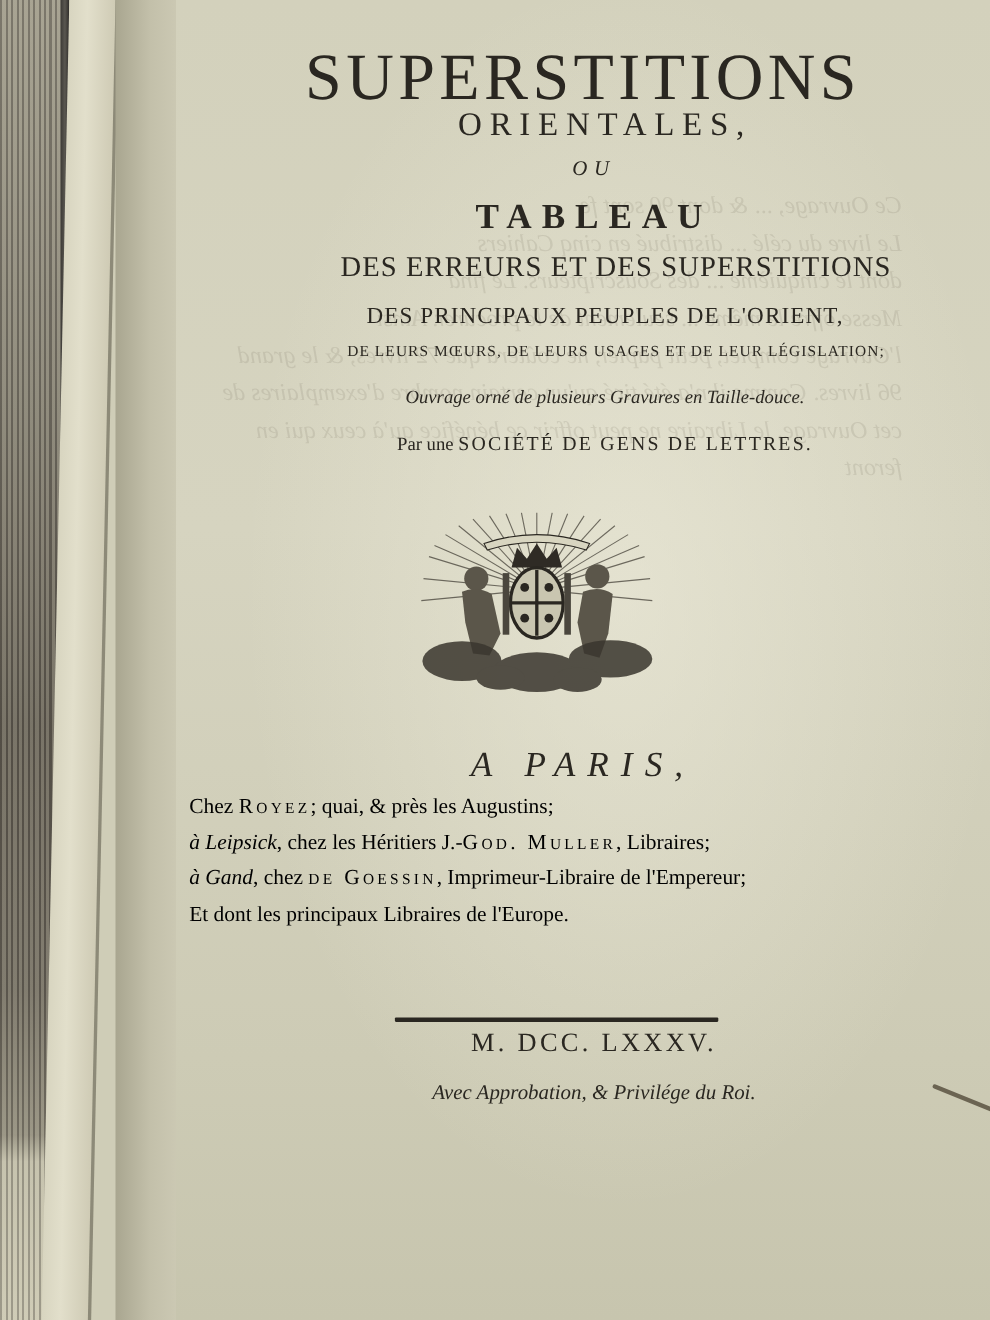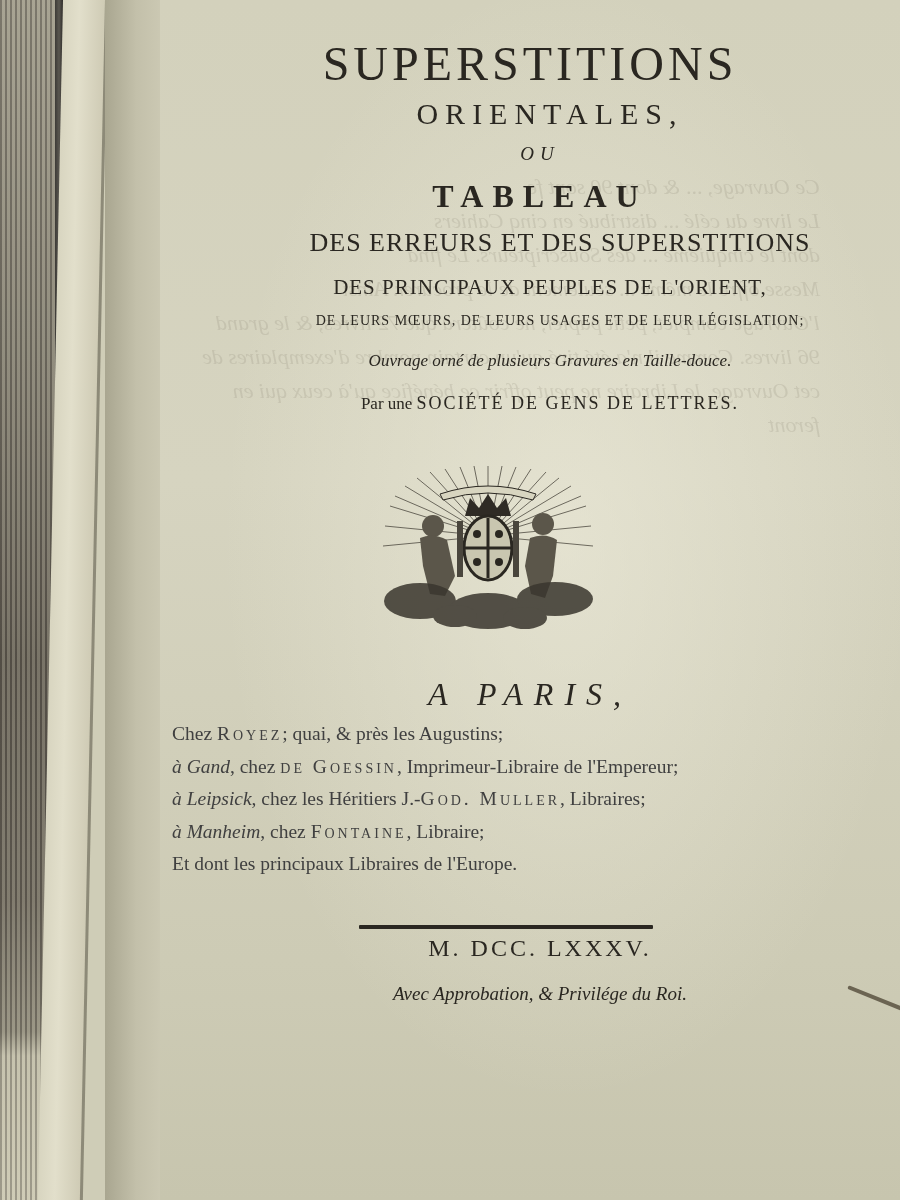--- a/index.html
+++ b/index.html
@@ -34,36 +34,36 @@
       background:
         radial-gradient(ellipse at 55% 45%, rgba(240,238,222,.55), rgba(0,0,0,0) 60%),
         linear-gradient(180deg,#d3d1bc,#d6d4c0 40%,#cdcbb5 80%,#c7c5ae);
     }
     .show-through {
       position:absolute; left:180px; top:170px; width:640px; color:rgba(90,85,70,.13);
       font-style:italic; font-size:22px; line-height:34px; transform:scaleX(-1);
       pointer-events:none;
     }
     .title-block { position:absolute; left:160px; width:740px; text-align:center; color:#2a2721; }
-    .t-main { top:36px; font-size:48px; letter-spacing:4px; }
+    .t-main { top:36px; font-size:60px; letter-spacing:4px; }
     .t-orient { top:97px; font-size:30px; letter-spacing:7px; left:180px; }
     .t-ou { top:143px; font-size:19px; font-style:italic; letter-spacing:6px; left:170px; }
     .t-tableau { top:178px; font-size:32px; letter-spacing:9px; font-weight:bold; left:170px; }
     .t-erreurs { top:228px; font-size:26px; letter-spacing:1px; left:190px; }
     .t-peuples { top:275px; font-size:21px; letter-spacing:1px; left:180px; }
     .t-moeurs { top:313px; font-size:14px; letter-spacing:1px; left:190px; font-variant:small-caps; }
     .t-ouvrage { top:351px; font-size:17px; font-style:italic; left:180px; }
     .t-societe { top:393px; font-size:17px; left:180px; }
     .t-societe .caps { letter-spacing:2px; font-size:18px; }
     .vignette {
       position:absolute; left:375px; top:466px; width:226px; height:165px;
     }
     .t-paris { top:676px; font-size:32px; font-style:italic; letter-spacing:11px; left:160px; }
     .imprint {
-      position:absolute; left:172px; top:718px; width:640px; color:#404040;
+      position:absolute; left:172px; top:718px; width:640px; color:#000000;
       font-size:19.5px; line-height:32.5px;
     }
     .imprint .sc { font-variant:small-caps; letter-spacing:3px; }
     .imprint .it { font-style:italic; }
     .rule {
       position:absolute; left:359px; top:925px; width:294px; height:4px;
       background:#2a2721; border-radius:1px;
     }
     .t-date { top:935px; font-size:24px; letter-spacing:3px; left:170px; }
     .t-priv { top:983px; font-size:19px; font-style:italic; left:170px; }
@@ -166,29 +166,25 @@
 </div>
 
 <div class="title-block t-paris">A PARIS,</div>
 
 <div class="imprint">
   <div>
     <span>Chez</span>
     <span class="sc">Royez</span><span>; quai, &amp; près les Augustins;</span>
   </div>
   <div>
-    <span class="it">à Gand</span><span>, chez</span>
-    <span class="sc">de Goessin</span><span>, Imprimeur-Libraire de l'Empereur;</span>
-  </div>
-  <div>
     <span class="it">à Leipsick</span><span>, chez les Héritiers J.-</span><span class="sc">God. Muller</span><span>, Libraires;</span>
   </div>
   <div>
-    <span class="it">à Manheim</span><span>, chez</span>
-    <span class="sc">Fontaine</span><span>, Libraire;</span>
+    <span class="it">à Gand</span><span>, chez</span>
+    <span class="sc">de Goessin</span><span>, Imprimeur-Libraire de l'Empereur;</span>
   </div>
   <div>
     <span>Et dont les principaux Libraires de l'Europe.</span>
   </div>
 </div>
 
 <div class="rule"></div>
 <div class="title-block t-date">M. DCC. LXXXV.</div>
 <div class="title-block t-priv">Avec Approbation, &amp; Privilége du Roi.</div>
 <div class="bookmark"></div>

